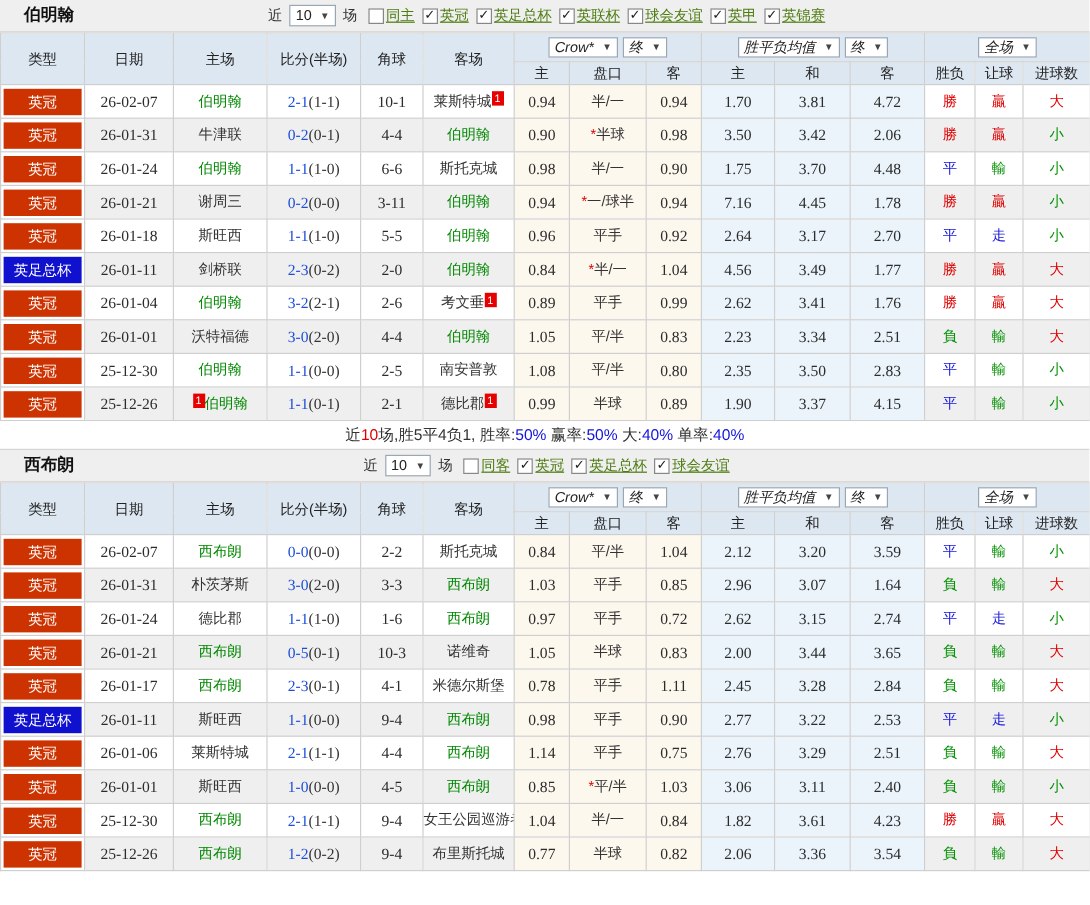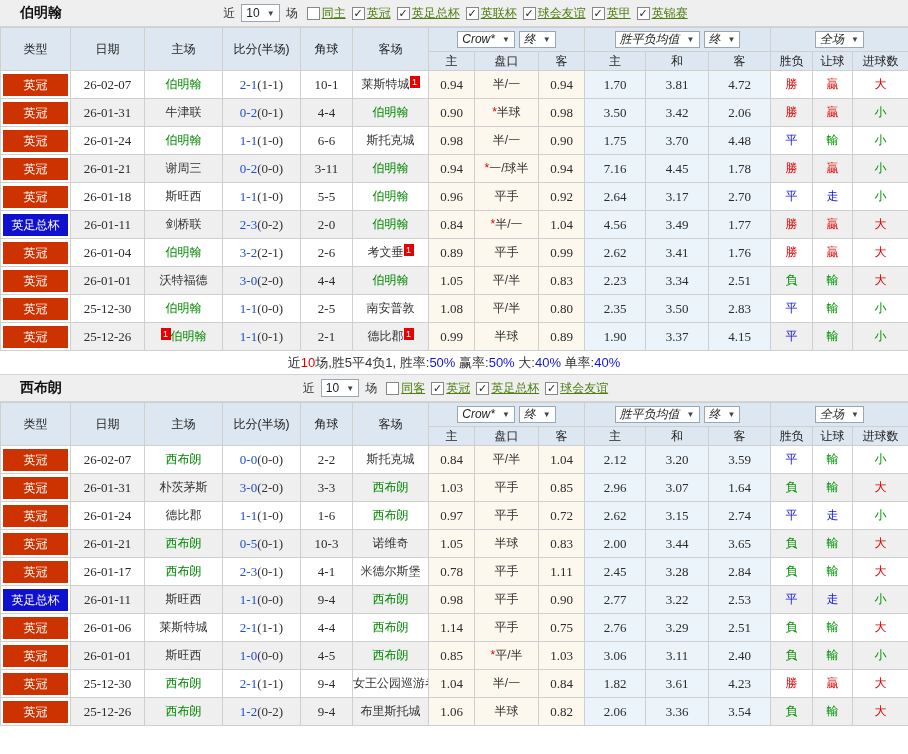--- a/index.html
+++ b/index.html
@@ -617,21 +617,21 @@
           </tr>
           <tr class="alt">
             <td class="lgc">
               <div style="background:#cc3300">英冠</div>
             </td>
             <td class="num">25-12-26</td>
             <td><span class="tg">西布朗</span></td>
             <td class="num"><span class="sf">1-2</span><span class="sh">(0-2)</span></td>
             <td class="num">9-4</td>
             <td><span class="">布里斯托城</span></td>
-            <td class="num cream">1.06</td>
+            <td class="num cream">0.77</td>
             <td class="cream">半球</td>
             <td class="num cream">0.82</td>
             <td class="num blue">2.06</td>
             <td class="num blue">3.36</td>
             <td class="num blue">3.54</td>
             <td class="c-g">負</td>
             <td class="c-g">輸</td>
             <td class="c-r">大</td>
           </tr>
         </tbody>

